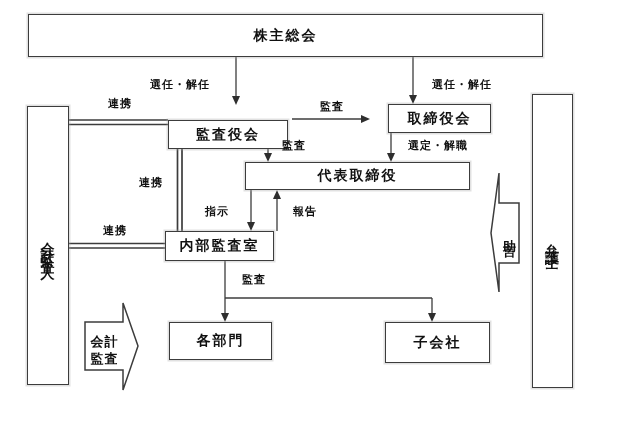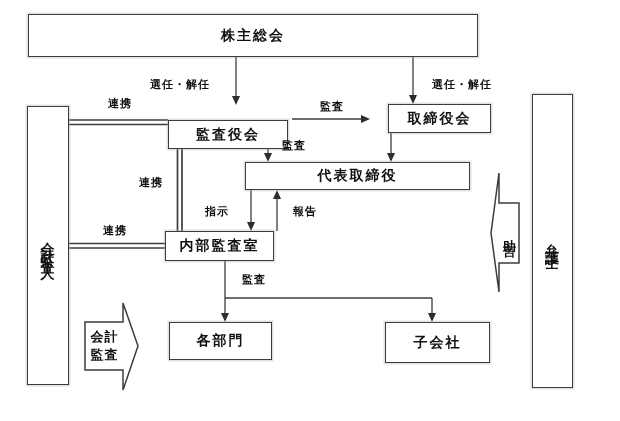--- a/index.html
+++ b/index.html
@@ -32,21 +32,21 @@
     position:absolute;
     font-size:11px;font-weight:600;letter-spacing:1px;
     text-align:center;white-space:nowrap;
     z-index:2;
   }
   .blockarrow-text{
     position:absolute;z-index:2;
     font-size:13px;font-weight:600;
     display:flex;align-items:center;justify-content:center;
   }
-  #accounting-audit-text{flex-direction:column;line-height:1.35;letter-spacing:1px;}
+  #accounting-audit-text{flex-direction:column;line-height:1.35;letter-spacing:1px;justify-content:flex-end;}
   #advice-text{writing-mode:vertical-rl;text-orientation:upright;letter-spacing:4px;}
 </style>
 </head>
 <body>
 
 <div id="canvas">
 
   <svg id="connector-layer" width="620" height="421" viewBox="0 0 620 421">
     <g stroke="#3c3c3c" stroke-width="1.3" fill="none">
 
@@ -85,21 +85,21 @@
       <polygon points="273,199 281,199 277,190"></polygon>
       <polygon points="221,313 229,313 225,322"></polygon>
       <polygon points="428,313 436,313 432,322"></polygon>
     </g>
 
     <path d="M85,322 L123,322 L123,303 L138,346 L123,390 L123,370 L85,370 Z" fill="#ffffff" stroke="#3c3c3c" stroke-width="1.5"></path>
 
     <path d="M519,203 L499,203 L499,173 L491,233 L499,292 L499,263 L519,263 Z" fill="#ffffff" stroke="#3c3c3c" stroke-width="1.5"></path>
   </svg>
 
-  <div class="box" style="left:28px;top:14px;width:450px;height:43px;">株主総会</div>
+  <div class="box" style="left:28px;top:14px;width:515px;height:43px;">株主総会</div>
 
   <div class="box" style="left:168px;top:120px;width:120px;height:29px;">監査役会</div>
 
   <div class="box" style="left:370px;top:104px;width:103px;height:29px;margin-left:18px;">取締役会</div>
 
   <div class="box" style="left:245px;top:162px;width:225px;height:28px;">代表取締役</div>
 
   <div class="box" style="left:165px;top:231px;width:109px;height:30px;">内部監査室</div>
 
   <div class="box" style="left:169px;top:322px;width:103px;height:38px;">各部門</div>
@@ -113,20 +113,21 @@
   <div class="elabel" style="left:143px;top:77px;width:74px;">選任・解任</div>
 
   <div class="elabel" style="left:425px;top:77px;width:74px;">選任・解任</div>
 
   <div class="elabel" style="left:308px;top:99px;width:48px;">監査</div>
 
   <div class="elabel" style="left:96px;top:96px;width:48px;">連携</div>
 
   <div class="elabel" style="left:272px;top:138px;width:44px;">監査</div>
 
+  <div class="elabel" style="left:400px;top:138px;width:76px;">選定・解職</div>
 
   <div class="elabel" style="left:131px;top:175px;width:40px;">連携</div>
 
   <div class="elabel" style="left:197px;top:204px;width:40px;">指示</div>
 
   <div class="elabel" style="left:285px;top:204px;width:40px;">報告</div>
 
   <div class="elabel" style="left:95px;top:223px;width:40px;">連携</div>
 
   <div class="elabel" style="left:232px;top:272px;width:44px;">監査</div>

